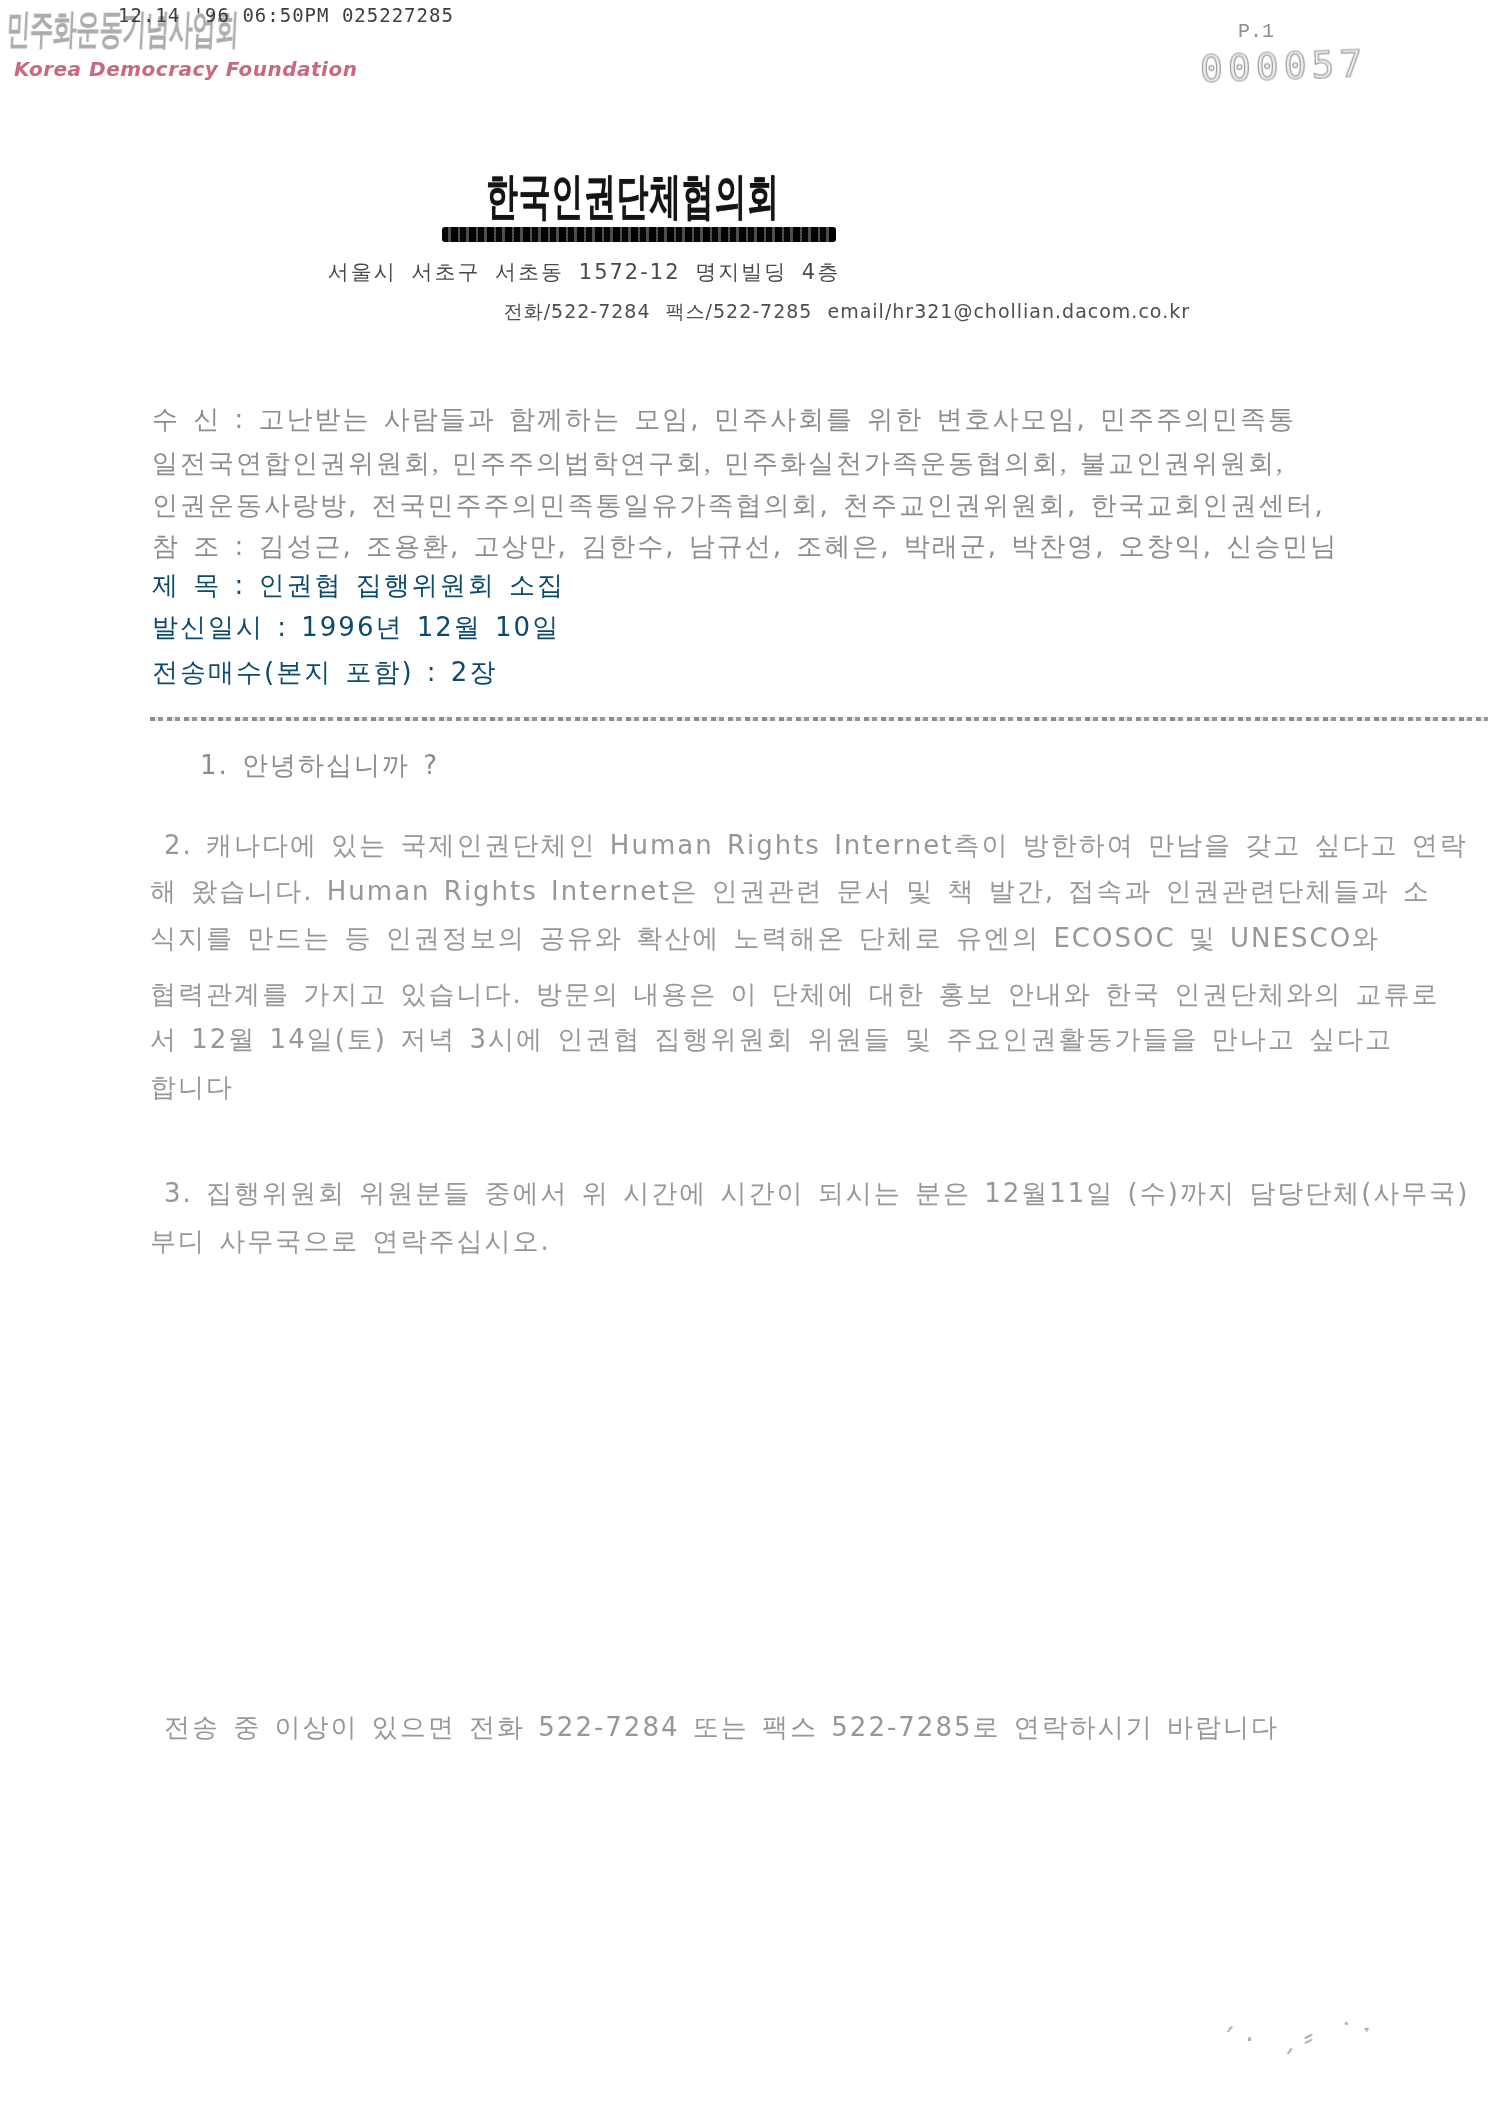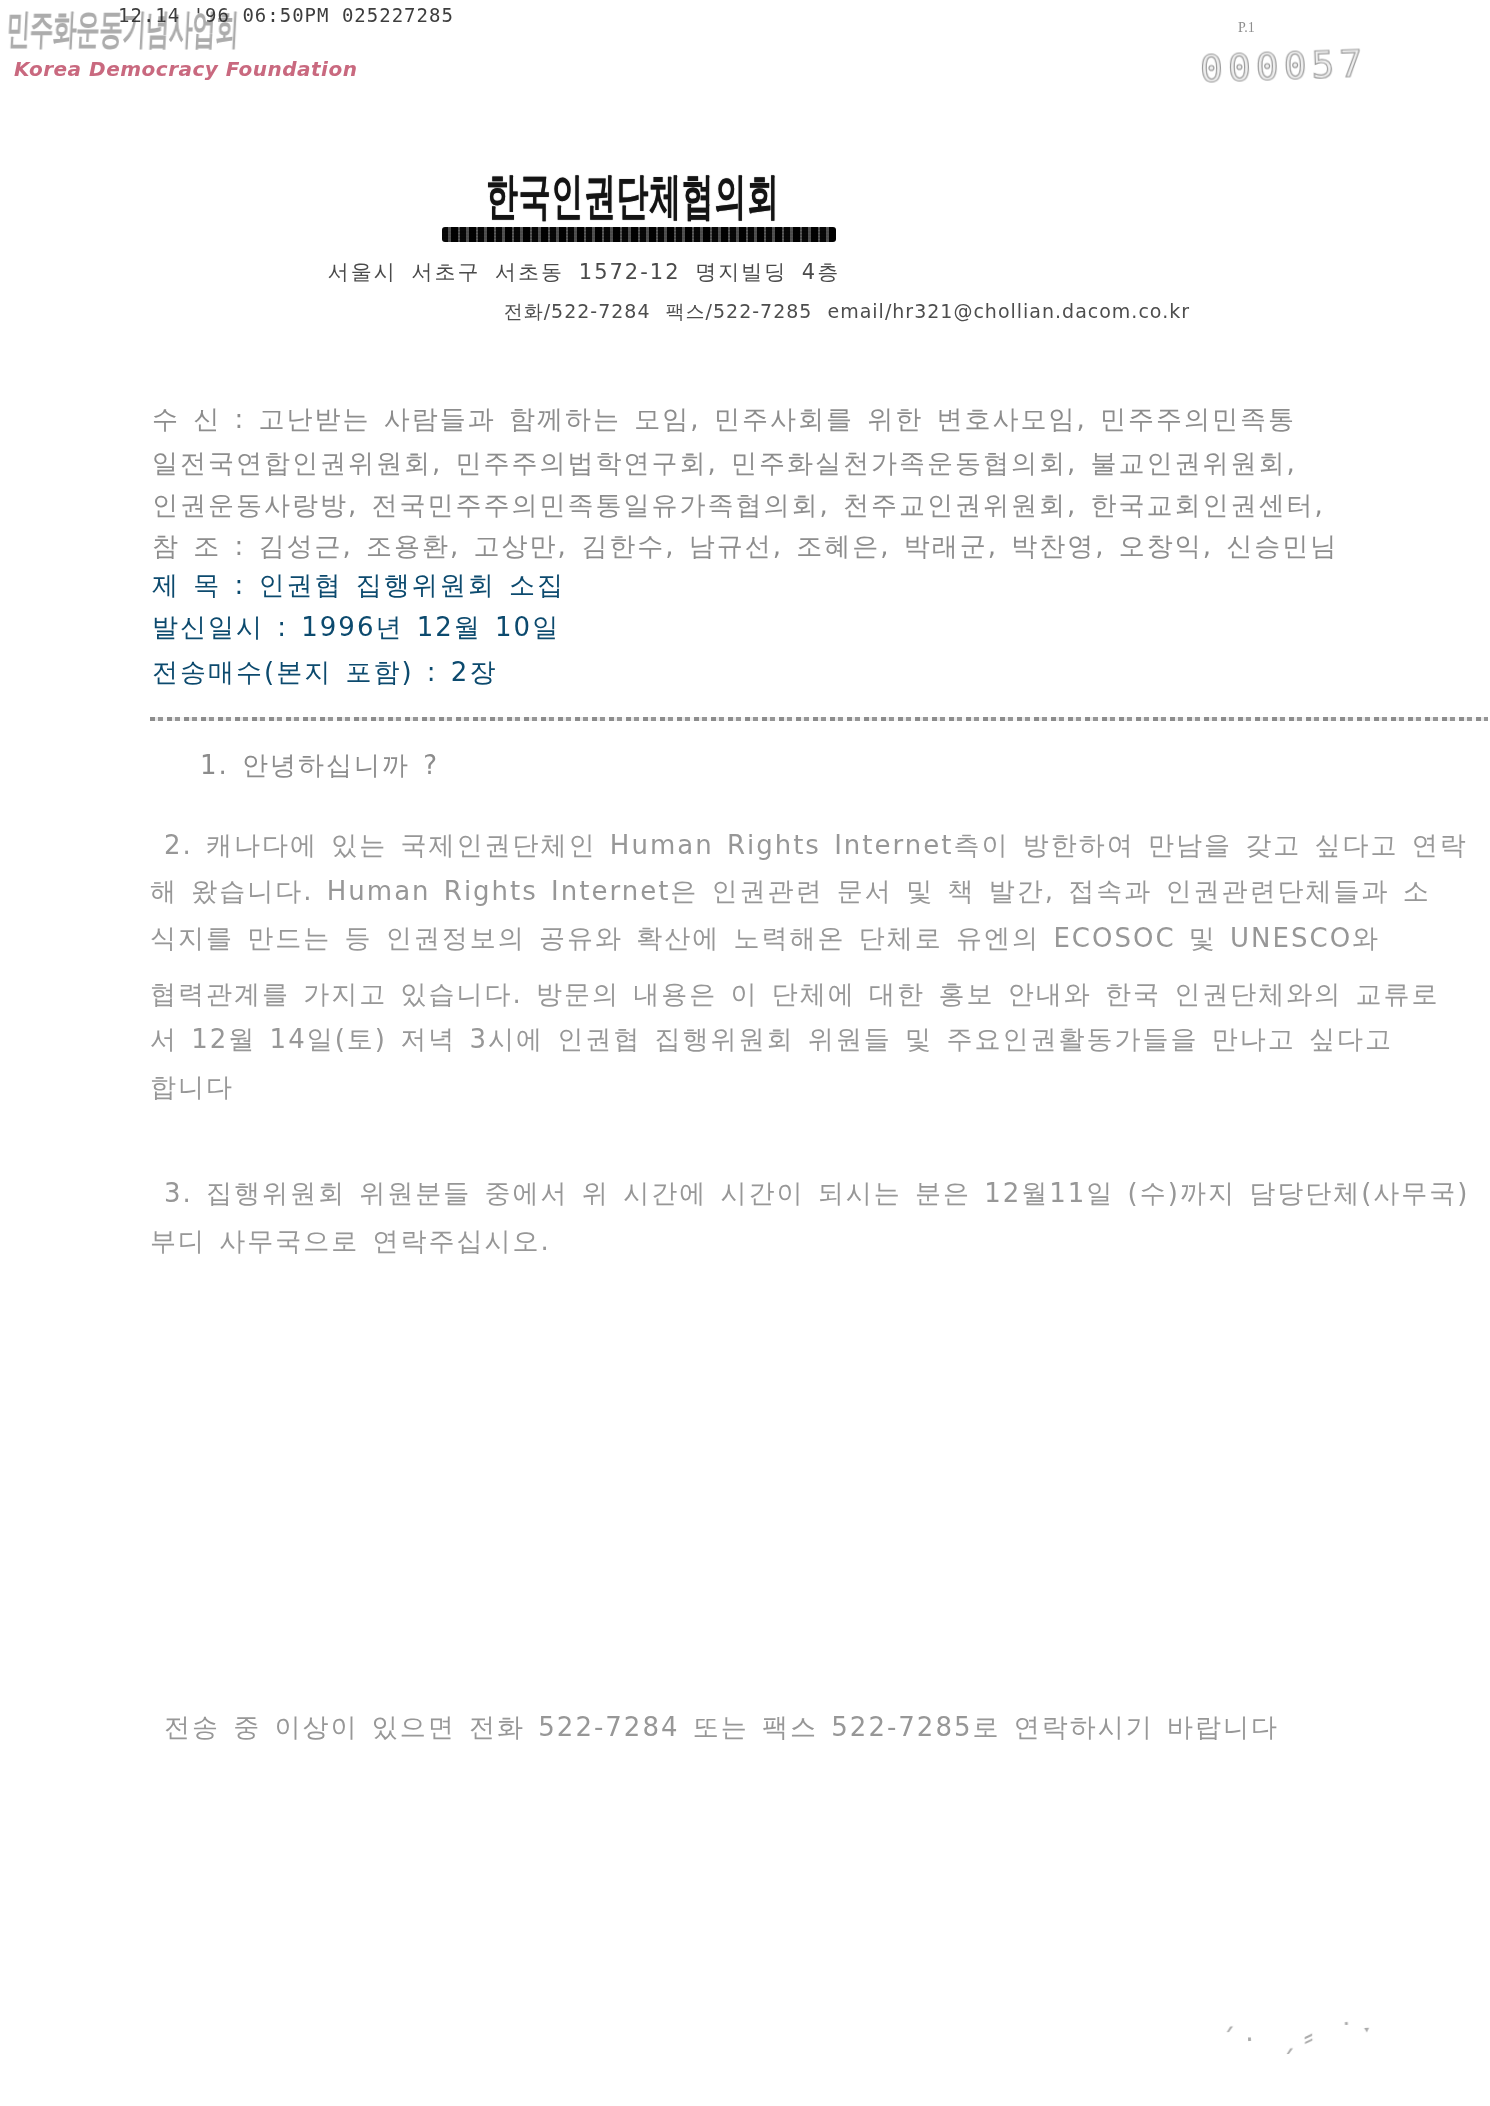--- a/index.html
+++ b/index.html
@@ -25,22 +25,22 @@
     font-size: 19px; color: #232323; letter-spacing: 1px;
     filter: blur(0.35px); opacity: 0.88; white-space: nowrap;
   }
   .logo-en {
     position: absolute; left: 14px; top: 57px;
     font-size: 20px; font-weight: bold; font-style: italic;
     color: #c9697f; letter-spacing: 0.5px; white-space: nowrap;
   }
   .page-num {
     position: absolute; left: 1238px; top: 20px;
-    font-family: Liberation Serif, serif;
-    font-size: 14px; color: #8e8e8e; filter: blur(0.4px);
+    font-family: Liberation Mono, monospace;
+    font-size: 20px; color: #8e8e8e; filter: blur(0.4px);
   }
   .serial-stamp {
     position: absolute; left: 1200px; top: 44px;
     font-family: "DejaVu Sans Mono", "Liberation Mono", monospace;
     font-size: 38px; letter-spacing: 5px;
     color: rgba(150,150,150,0.15);
     -webkit-text-stroke: 1.2px rgba(115,115,115,0.7);
     transform: rotate(-2deg); filter: blur(0.45px);
     white-space: nowrap;
   }
@@ -111,21 +111,21 @@
   <div class="logo-en">Korea Democracy Foundation</div>
   <div class="page-num">P.1</div>
   <div class="serial-stamp">000057</div>
 
   <div class="org-title">한국인권단체협의회</div>
   <div class="title-bar"></div>
   <div class="addr-1">서울시 서초구 서초동 1572-12 명지빌딩 4층</div>
   <div class="addr-2">전화/522-7284   팩스/522-7285   email/hr321@chollian.dacom.co.kr</div>
 
   <div class="meta-line" style="top:402px;">수 신 : 고난받는 사람들과 함께하는 모임, 민주사회를 위한 변호사모임, 민주주의민족통</div>
-  <div class="meta-line" style="top:446px;">일전국연합인권위원회, 민주주의법학연구회, 민주화실천가족운동협의회, 불교인권위원회,</div>
+  <div class="meta-line" style="top:446px;font-family:Liberation Serif, serif;">일전국연합인권위원회, 민주주의법학연구회, 민주화실천가족운동협의회, 불교인권위원회,</div>
   <div class="meta-line" style="top:488px;">인권운동사랑방, 전국민주주의민족통일유가족협의회, 천주교인권위원회, 한국교회인권센터,</div>
   <div class="meta-line" style="top:529px;">참 조 : 김성근, 조용환, 고상만, 김한수, 남규선, 조혜은, 박래군, 박찬영, 오창익, 신승민님</div>
   <div class="meta-line meta-dark" style="top:568px;">제 목 : 인권협 집행위원회 소집</div>
   <div class="meta-line meta-dark" style="top:610px;">발신일시 : 1996년 12월 10일</div>
   <div class="meta-line meta-dark" style="top:655px;">전송매수(본지 포함) : 2장</div>
 
   <div class="divider"></div>
 
   <div class="body-line greet" style="top:748px;">1. 안녕하십니까 ?</div>
 

